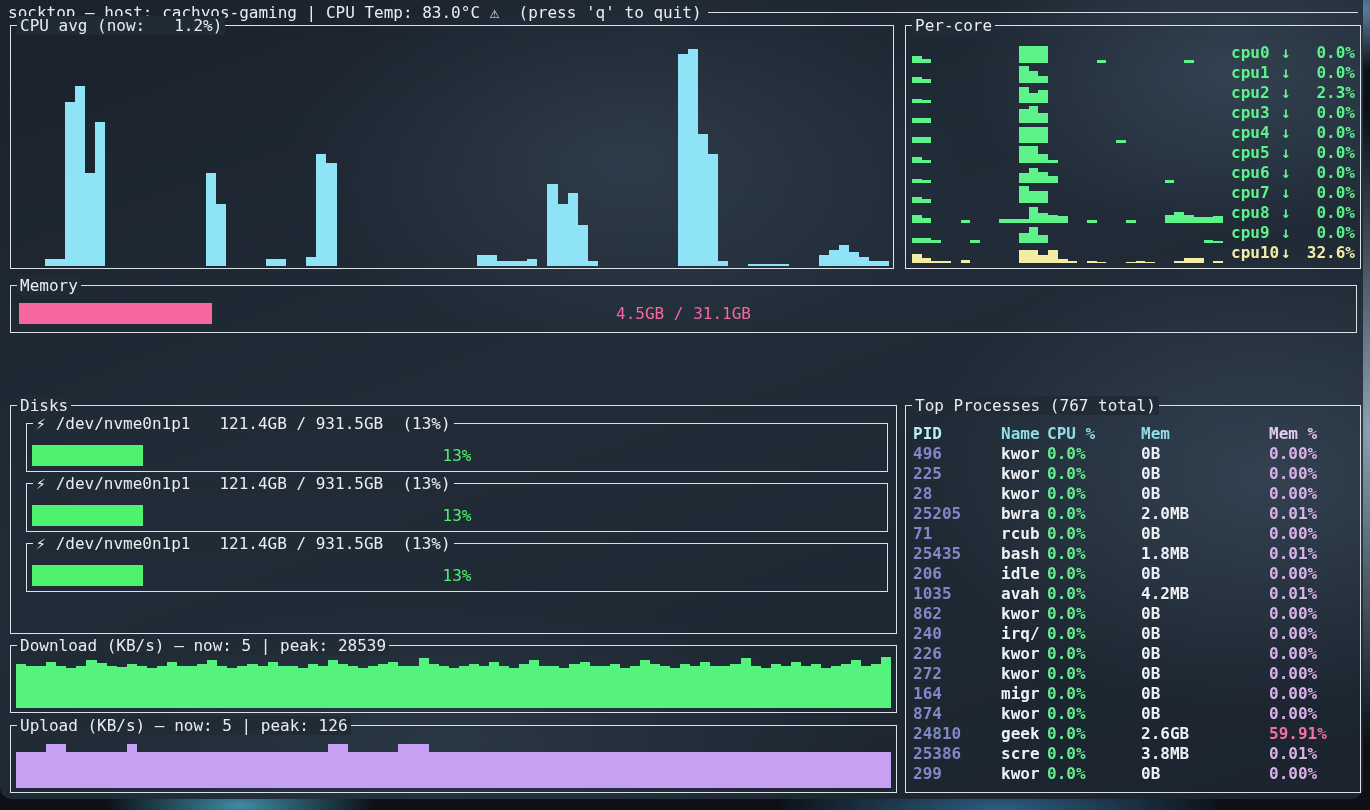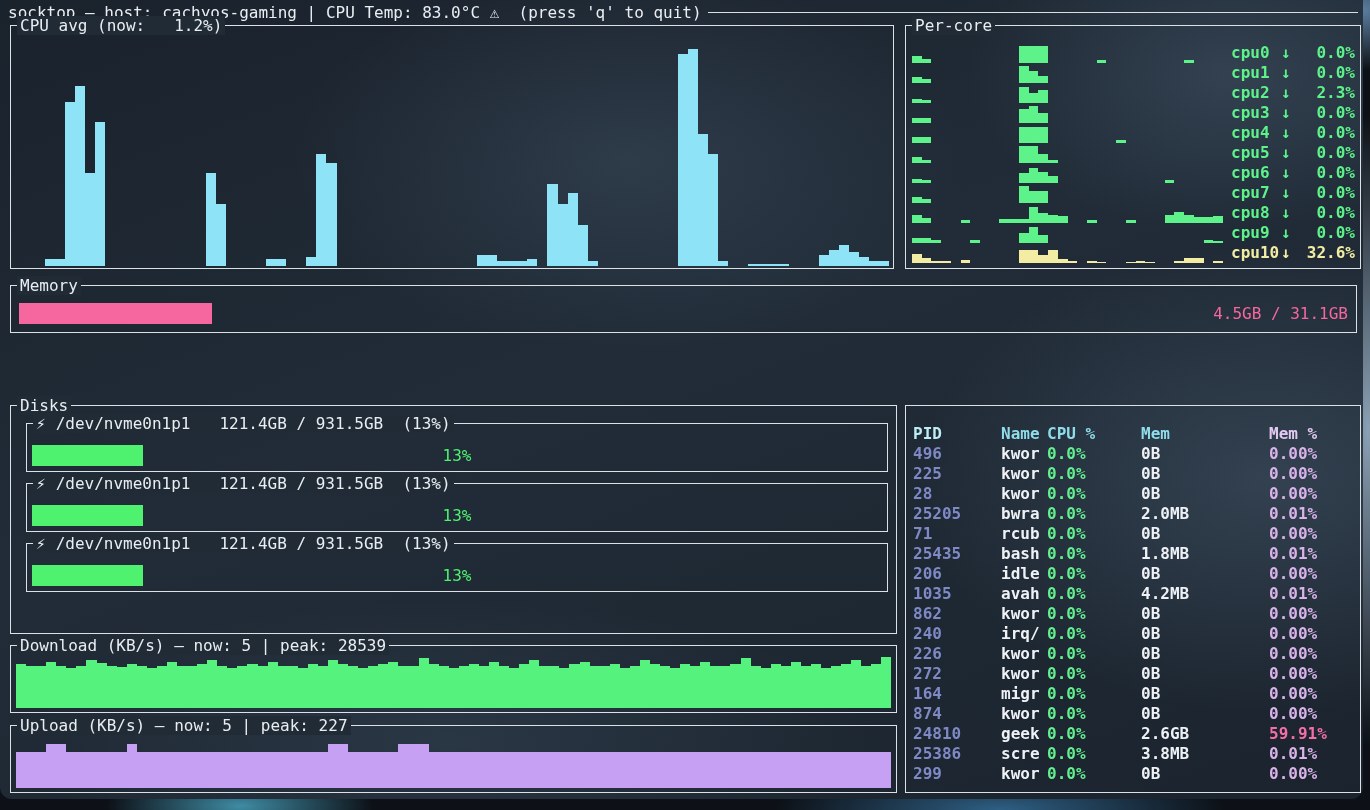--- a/index.html
+++ b/index.html
@@ -634,21 +634,21 @@
             <span class="cpct">32.6%</span>
           </div>
         </div>
       </div>
   </div>
 
   <div class="panel" style="left:10px; top:285px; width:1347px; height:48px;">
     <span class="ptitle">Memory</span>
     <div class="gauge">
       <div class="fill" style="background: rgb(247, 103, 159); width: 14.5%;"></div>
-      <div class="glabel" style="color:#f7679f;text-align:right;">4.5GB / 31.1GB</div>
+      <div class="glabel" style="color:#f7679f;">4.5GB / 31.1GB</div>
     </div>
   </div>
 
 
   <div class="panel" style="left:10px; top:405px; width:887px; height:229px;">
     <span class="ptitle">Disks</span>
 
     <div class="disk" style="top:17px;">
       <span class="ptitle dtitle"><span class="dicon">⚡</span><span>/dev/nvme0n1p1   121.4GB / 931.5GB  (13%)</span></span>
       <div class="gauge">
@@ -761,21 +761,21 @@
         <div class="bar" style="height: 80%; background: rgb(85, 242, 125);"></div>
         <div class="bar" style="height: 84%; background: rgb(85, 242, 125);"></div>
         <div class="bar" style="height: 92%; background: rgb(85, 242, 125);"></div>
         <div class="bar" style="height: 80%; background: rgb(85, 242, 125);"></div>
         <div class="bar" style="height: 84%; background: rgb(85, 242, 125);"></div>
         <div class="bar" style="height: 98%; background: rgb(85, 242, 125);"></div>
       </div>
   </div>
 
   <div class="panel" style="left:10px; top:725px; width:887px; height:68px;">
-    <span class="ptitle">Upload (KB/s) — now: 5 | peak: 227</span>
+    <span class="ptitle">Upload (KB/s) — now: 5 | peak: 126</span>
     <div class="spark net-spark">
         <div class="bar" style="height: 70%; background: rgb(198, 160, 242);"></div>
         <div class="bar" style="height: 70%; background: rgb(198, 160, 242);"></div>
         <div class="bar" style="height: 70%; background: rgb(198, 160, 242);"></div>
         <div class="bar" style="height: 84%; background: rgb(198, 160, 242);"></div>
         <div class="bar" style="height: 84%; background: rgb(198, 160, 242);"></div>
         <div class="bar" style="height: 70%; background: rgb(198, 160, 242);"></div>
         <div class="bar" style="height: 70%; background: rgb(198, 160, 242);"></div>
         <div class="bar" style="height: 70%; background: rgb(198, 160, 242);"></div>
         <div class="bar" style="height: 70%; background: rgb(198, 160, 242);"></div>
@@ -854,20 +854,21 @@
         <div class="bar" style="height: 70%; background: rgb(198, 160, 242);"></div>
         <div class="bar" style="height: 70%; background: rgb(198, 160, 242);"></div>
         <div class="bar" style="height: 70%; background: rgb(198, 160, 242);"></div>
         <div class="bar" style="height: 70%; background: rgb(198, 160, 242);"></div>
         <div class="bar" style="height: 70%; background: rgb(198, 160, 242);"></div>
         <div class="bar" style="height: 70%; background: rgb(198, 160, 242);"></div>
       </div>
   </div>
 
   <div class="panel" style="left:905px; top:405px; width:456px; height:388px;">
+    <span class="ptitle">Top Processes (767 total)</span>
     <div id="proc-grid">
       <span class="h-pid">PID</span>
       <span class="h-cyan">Name</span>
       <span class="h-cyan">CPU %</span>
       <span class="h-cyan">Mem</span>
       <span class="h-mempct">Mem %</span>
     <span class="c-pid">496</span>
         <span class="c-name">kwor</span>
         <span class="c-cpu">0.0%</span>
         <span class="c-mem">0B</span>

